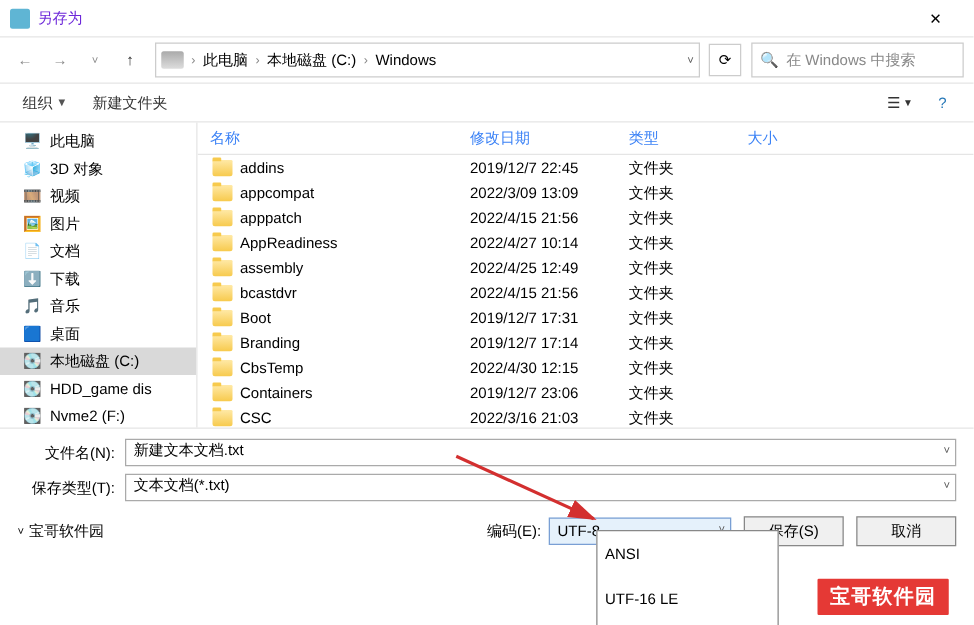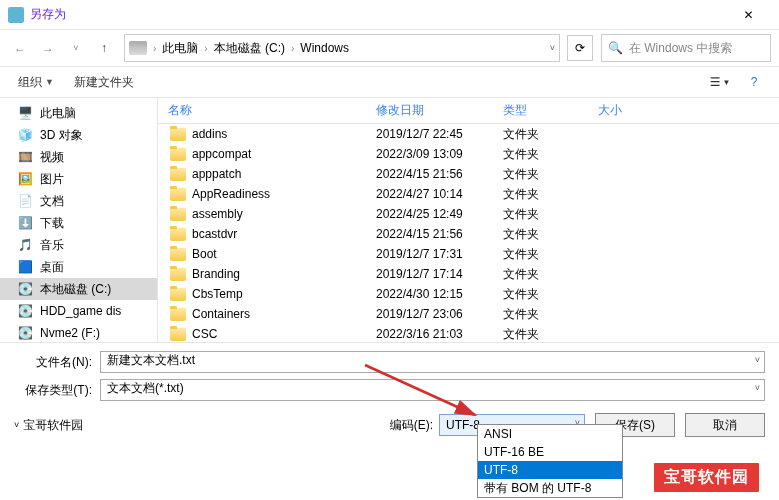--- a/index.html
+++ b/index.html
@@ -53,21 +53,21 @@
 .formrow .fld.combo { position: relative; }
 .combo-arrow { position: absolute; right: 4px; top: 3px; font-size: 9px; color: #555; }
 
 .actions { display: flex; align-items: center; margin-top: 12px; position: relative; }
 .hide-folders { display: flex; align-items: center; gap: 4px; color: #000; }
 .enc-lbl { margin-left: auto; padding-right: 6px; color: #000; }
 .enc-combo { width: 146px; height: 22px; border: 1px solid #7a9fd4; background: #e5f1fb; padding: 0 6px; display: flex; align-items: center; position: relative; }
 .btn { width: 80px; height: 24px; border: 1px solid #888; background: #f0f0f0; margin-left: 10px; display: flex; align-items: center; justify-content: center; }
 
 .dropdown { position: absolute; left: 477px; top: 424px; width: 146px; border: 1px solid #888; background: #fff; z-index: 10; }
-.dropdown .opt { height: 18px; padding: 0 6px; display: flex; align-items: center; }
+.dropdown .opt { height: 18px; padding: 18px 6px; display: flex; align-items: center; }
 .dropdown .opt.sel { background: #0078d4; color: #fff; }
 
 .arrow-annot { position: absolute; left: 360px; top: 360px; pointer-events: none; }
 
 .watermark { position: absolute; right: 18px; bottom: 6px; background: #e53935; color: #fff; font-weight: bold; padding: 4px 10px; border: 2px solid #fff; border-radius: 3px; font-size: 16px; letter-spacing: 1px; }
 </style>
 </head>
 <body>
 
 <div class="titlebar">
@@ -296,20 +296,21 @@
       <span>UTF-8</span>
       <span class="combo-arrow">˅</span>
     </div>
     <div class="btn">保存(S)</div>
     <div class="btn">取消</div>
   </div>
 </div>
 
 <div class="dropdown" id="enc-dd">
     <div class="opt">ANSI</div>
+    <div class="opt">UTF-16 LE</div>
     <div class="opt">UTF-16 BE</div>
     <div class="opt sel">UTF-8</div>
     <div class="opt">带有 BOM 的 UTF-8</div>
   </div>
 
 <svg class="arrow-annot" width="140" height="70">
   <defs>
       <marker id="ah" markerWidth="10" markerHeight="10" refX="8" refY="3" orient="auto">
         <path d="M0,0 L0,6 L9,3 z" fill="#d32f2f"></path>
       </marker>

